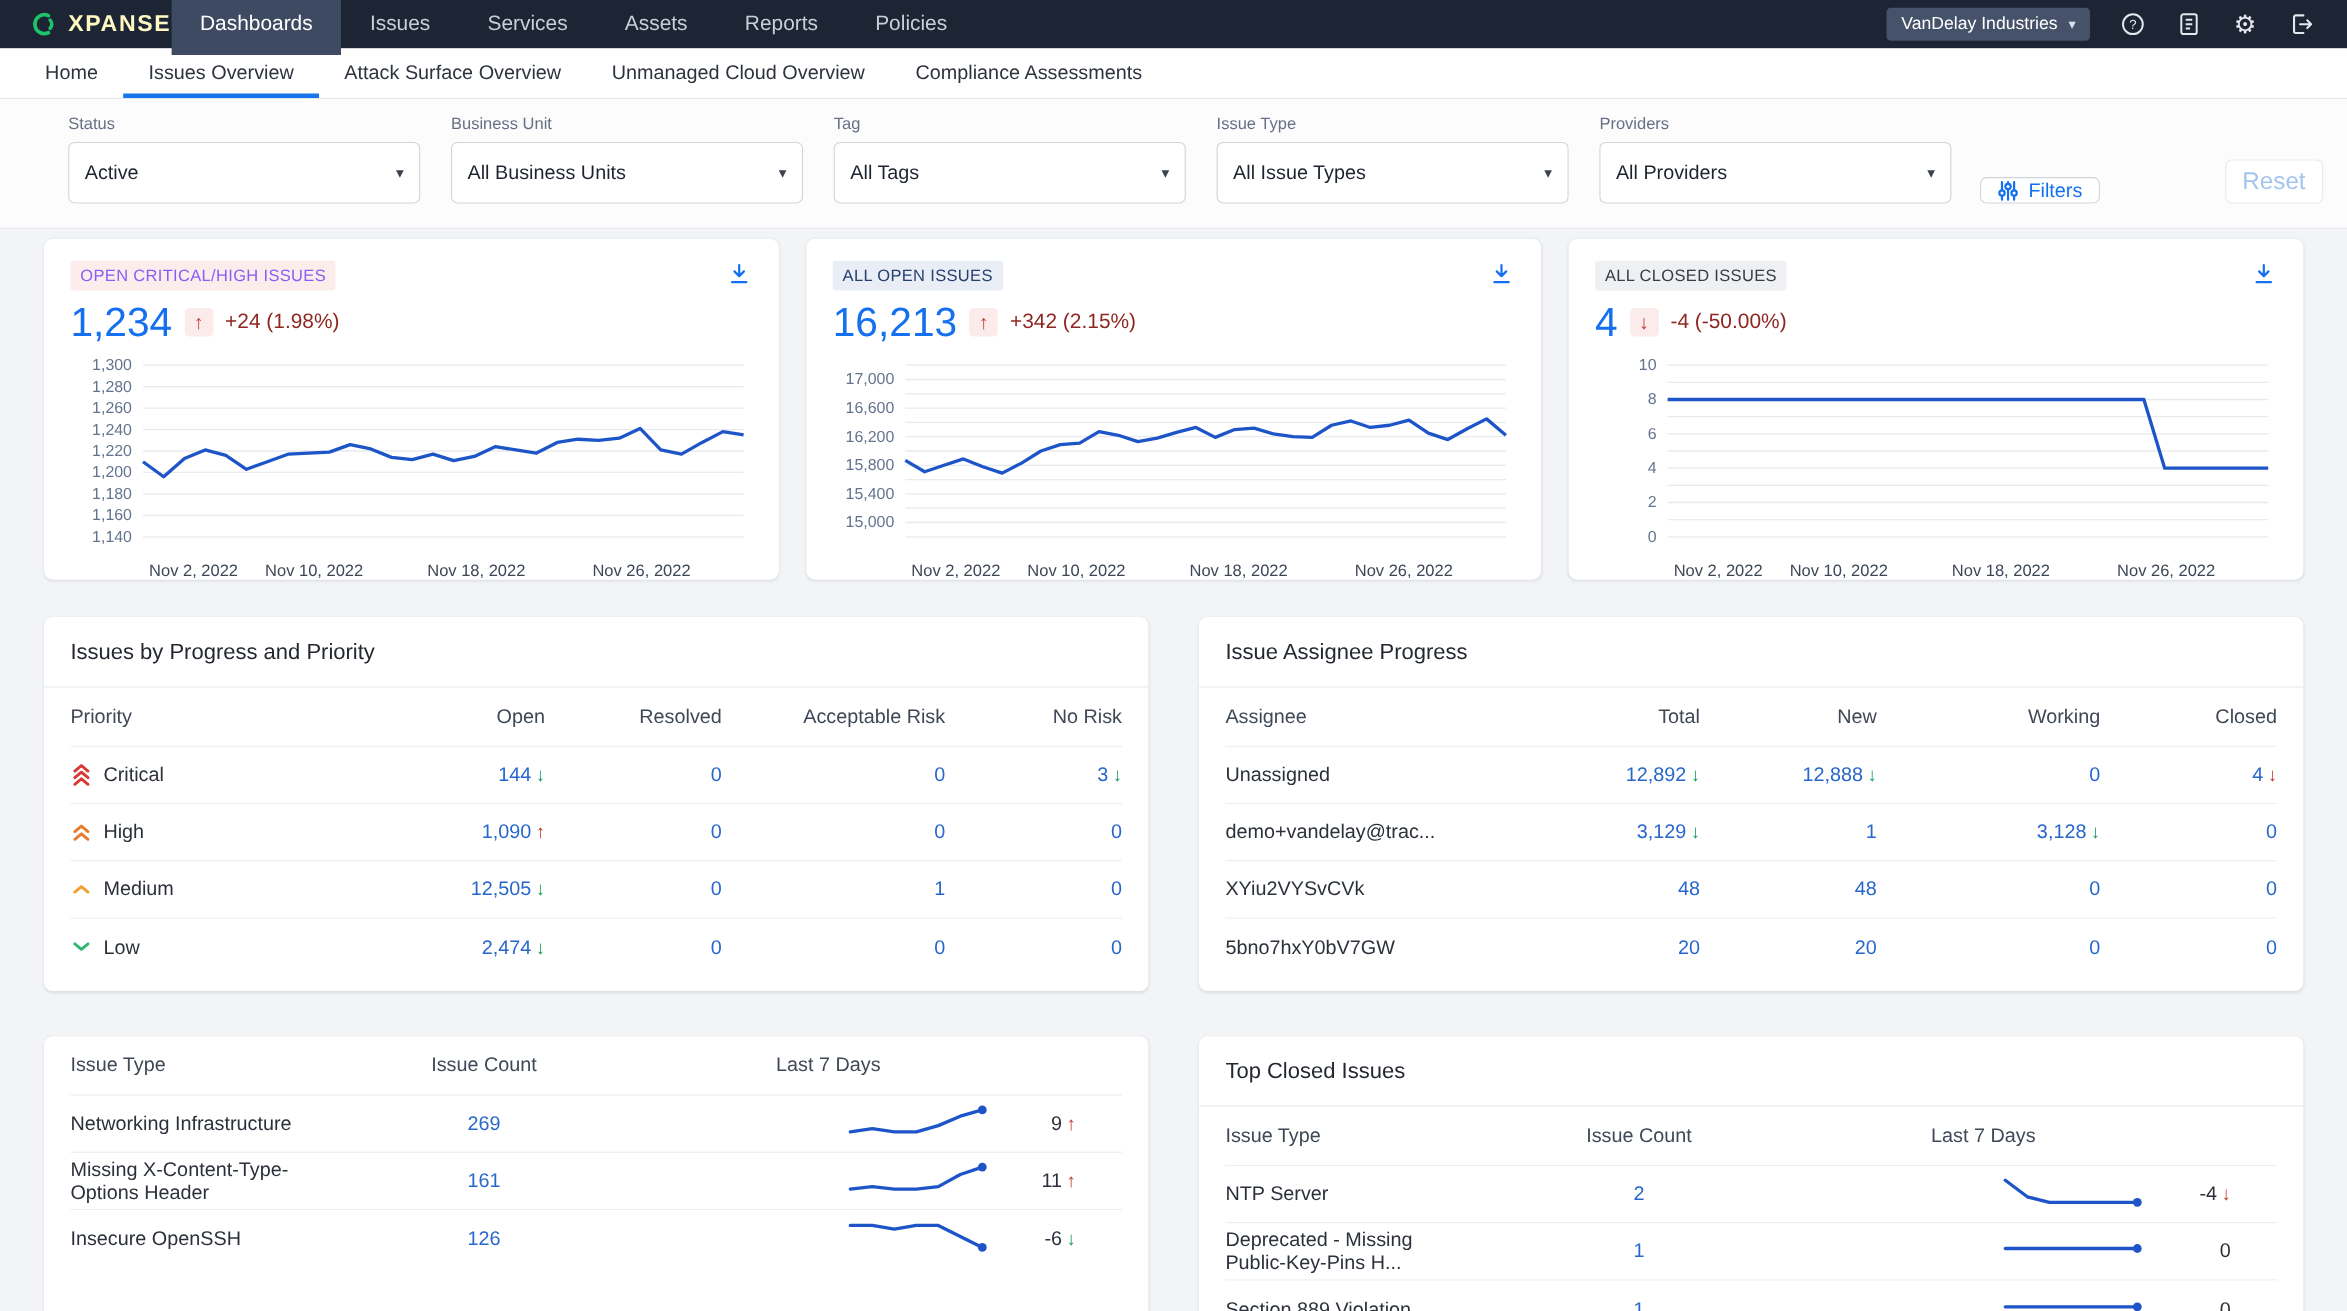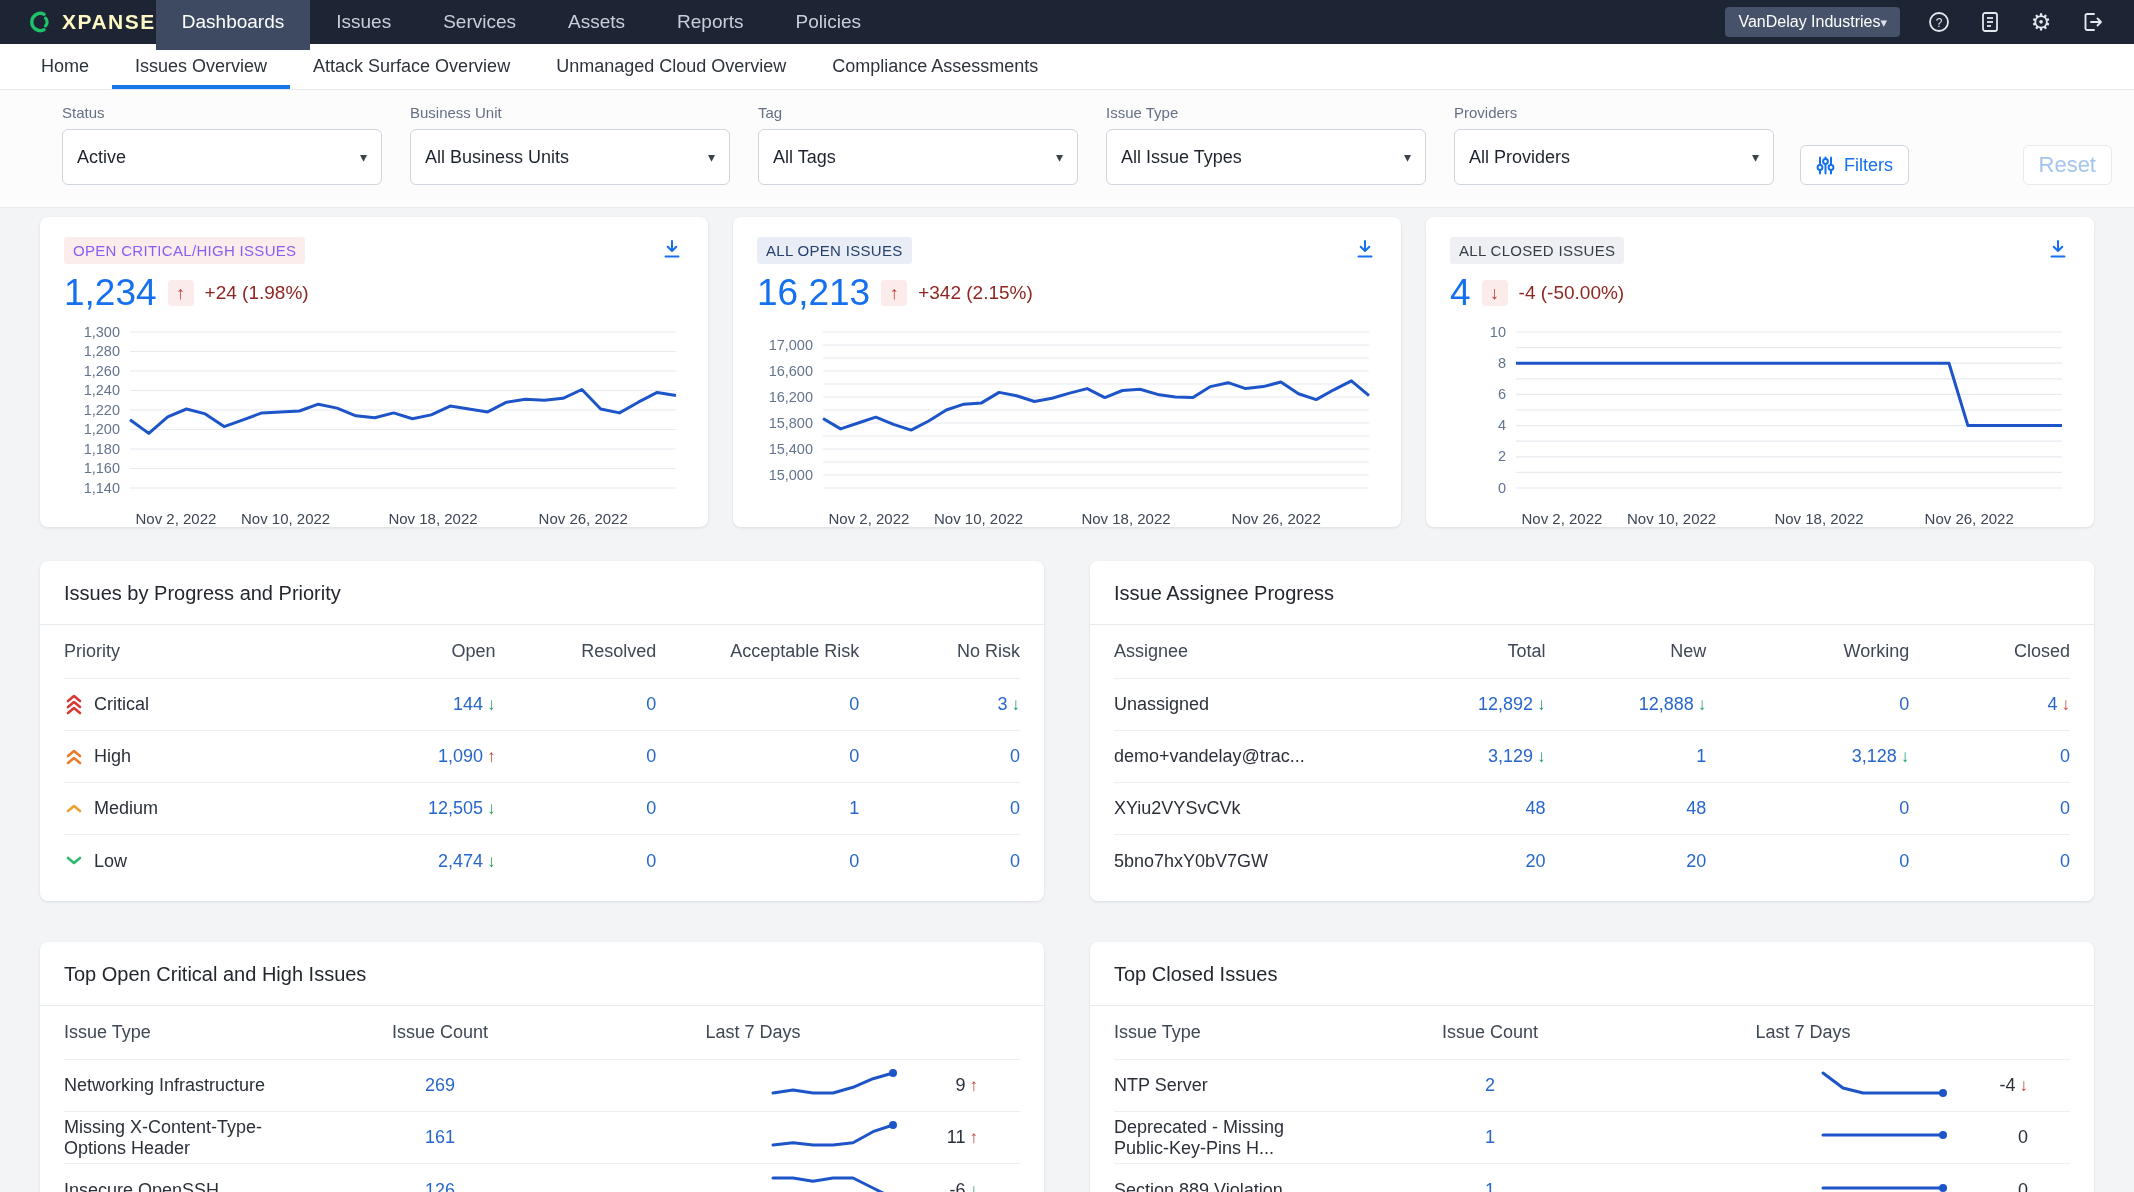--- a/index.html
+++ b/index.html
@@ -7,41 +7,41 @@
     font-family:"Liberation Sans","DejaVu Sans",sans-serif; color:#2b303a; }
 
   
   .navbar { height:44px; background:#1d2433; display:flex; align-items:center; padding:0 30px; }
   .brand { display:flex; align-items:center; gap:10px; }
   .brand-text { color:#fef9c3; font-weight:bold; font-size:21px; letter-spacing:1.5px; }
   .nav-items { display:flex; height:56px; }
   .nav-item { padding:0 26px; display:flex; align-items:center; font-size:19px; color:#c8cfda; cursor:pointer; }
   .nav-item.active { background:#3d4a61; color:#ffffff; }
   .nav-right { margin-left:auto; display:flex; align-items:center; gap:27px; }
-  .account-btn { display:flex; align-items:center; gap:0; background:#46516a; border:none; border-radius:4px;
+  .account-btn { display:flex; align-items:center; gap:10px; background:#46516a; border:none; border-radius:4px;
     height:30px; padding:0 13px; color:#fff; font-size:16px; font-family:inherit; cursor:pointer; }
   .account-btn .caret { font-size:13px; color:#dde2ea; }
   .nav-ic { width:24px; height:24px; display:flex; align-items:center; justify-content:center; color:#e3e7ee; cursor:pointer; }
   .gear-glyph { font-size:23px; line-height:1; color:#e3e7ee; }
 
   
   .tabs { height:46px; background:#fff; display:flex; align-items:stretch; padding-left:18px; border-bottom:1px solid #e4e7ec; }
   .tab { display:flex; align-items:center; padding:0 23px; font-size:18px; color:#2d333c; cursor:pointer; }
   .tab.active { box-shadow:inset 0 -4px 0 #1676e9; }
 
   
   .filterbar { background:#fcfcfd; padding:14px 22px 22px 28px; display:flex; align-items:flex-end; box-shadow:0 1px 0 #e7eaee; }
   .filter-fields { display:flex; gap:28px;margin-left:34px; }
   .filter-field { display:flex; flex-direction:column; }
   .filter-label { font-size:15px; color:#667085; margin-bottom:8px; }
   .select { width:320px; height:56px; background:#fff; border:1px solid #cfd5dd; border-radius:6px;
     display:flex; align-items:center; padding:0 14px; cursor:pointer; }
   .select-value { font-size:18px; color:#1d2430; flex:1; }
   .select-caret { font-size:14px; color:#3c434e; }
-  .filters-btn { margin-left:26px; height:40px; display:flex; align-items:center; gap:9px; background:#fff;
+  .filters-btn { margin-left:26px; height:24px; display:flex; align-items:center; gap:9px; background:#fff;
     border:1px solid #cfd5dd; border-radius:6px; padding:0 15px; color:#1570ef; font-size:18px; font-family:inherit; cursor:pointer; }
   .reset-btn { margin-left:auto; height:40px; background:#fff; border:1px solid #e6e9ee; border-radius:6px;
     padding:0 15px; color:#a3c4ec; font-size:22px; font-family:inherit; cursor:pointer; }
 
   
   .content { padding:10px 40px 0; }
   .stat-row { display:flex; gap:25px; }
   .card { background:#fff; border-radius:8px; box-shadow:0 1px 3px rgba(20,30,50,.10); }
   .stat-card { flex:1; height:310px; padding:20px 24px 0; }
   .stat-head { display:flex; align-items:flex-start; justify-content:space-between; }
@@ -453,23 +453,20 @@
             <div class="tcell right"><span class="link">20</span></div>
             <div class="tcell right"><span class="link">0</span></div>
             <div class="tcell right"><span class="link">0</span></div>
           </div>
         </div>
     </div>
   </section>
 
   <section class="table-row-sec row2">
     <div class="card table-card">
-      <div class="card-title-block">
-        <span class="card-title">Top Open Critical and High Issues</span>
-      </div>
       <div class="tbody" id="tbl-top-open">
           <div class="trow3 thead">
             <div class="tcell left">Issue Type</div>
             <div class="tcell center">Issue Count</div>
             <div class="tcell c3h">Last 7 Days</div>
           </div>
           <div class="trow3">
             <div class="tcell left">
               <span>Networking Infrastructure</span>
             </div>

